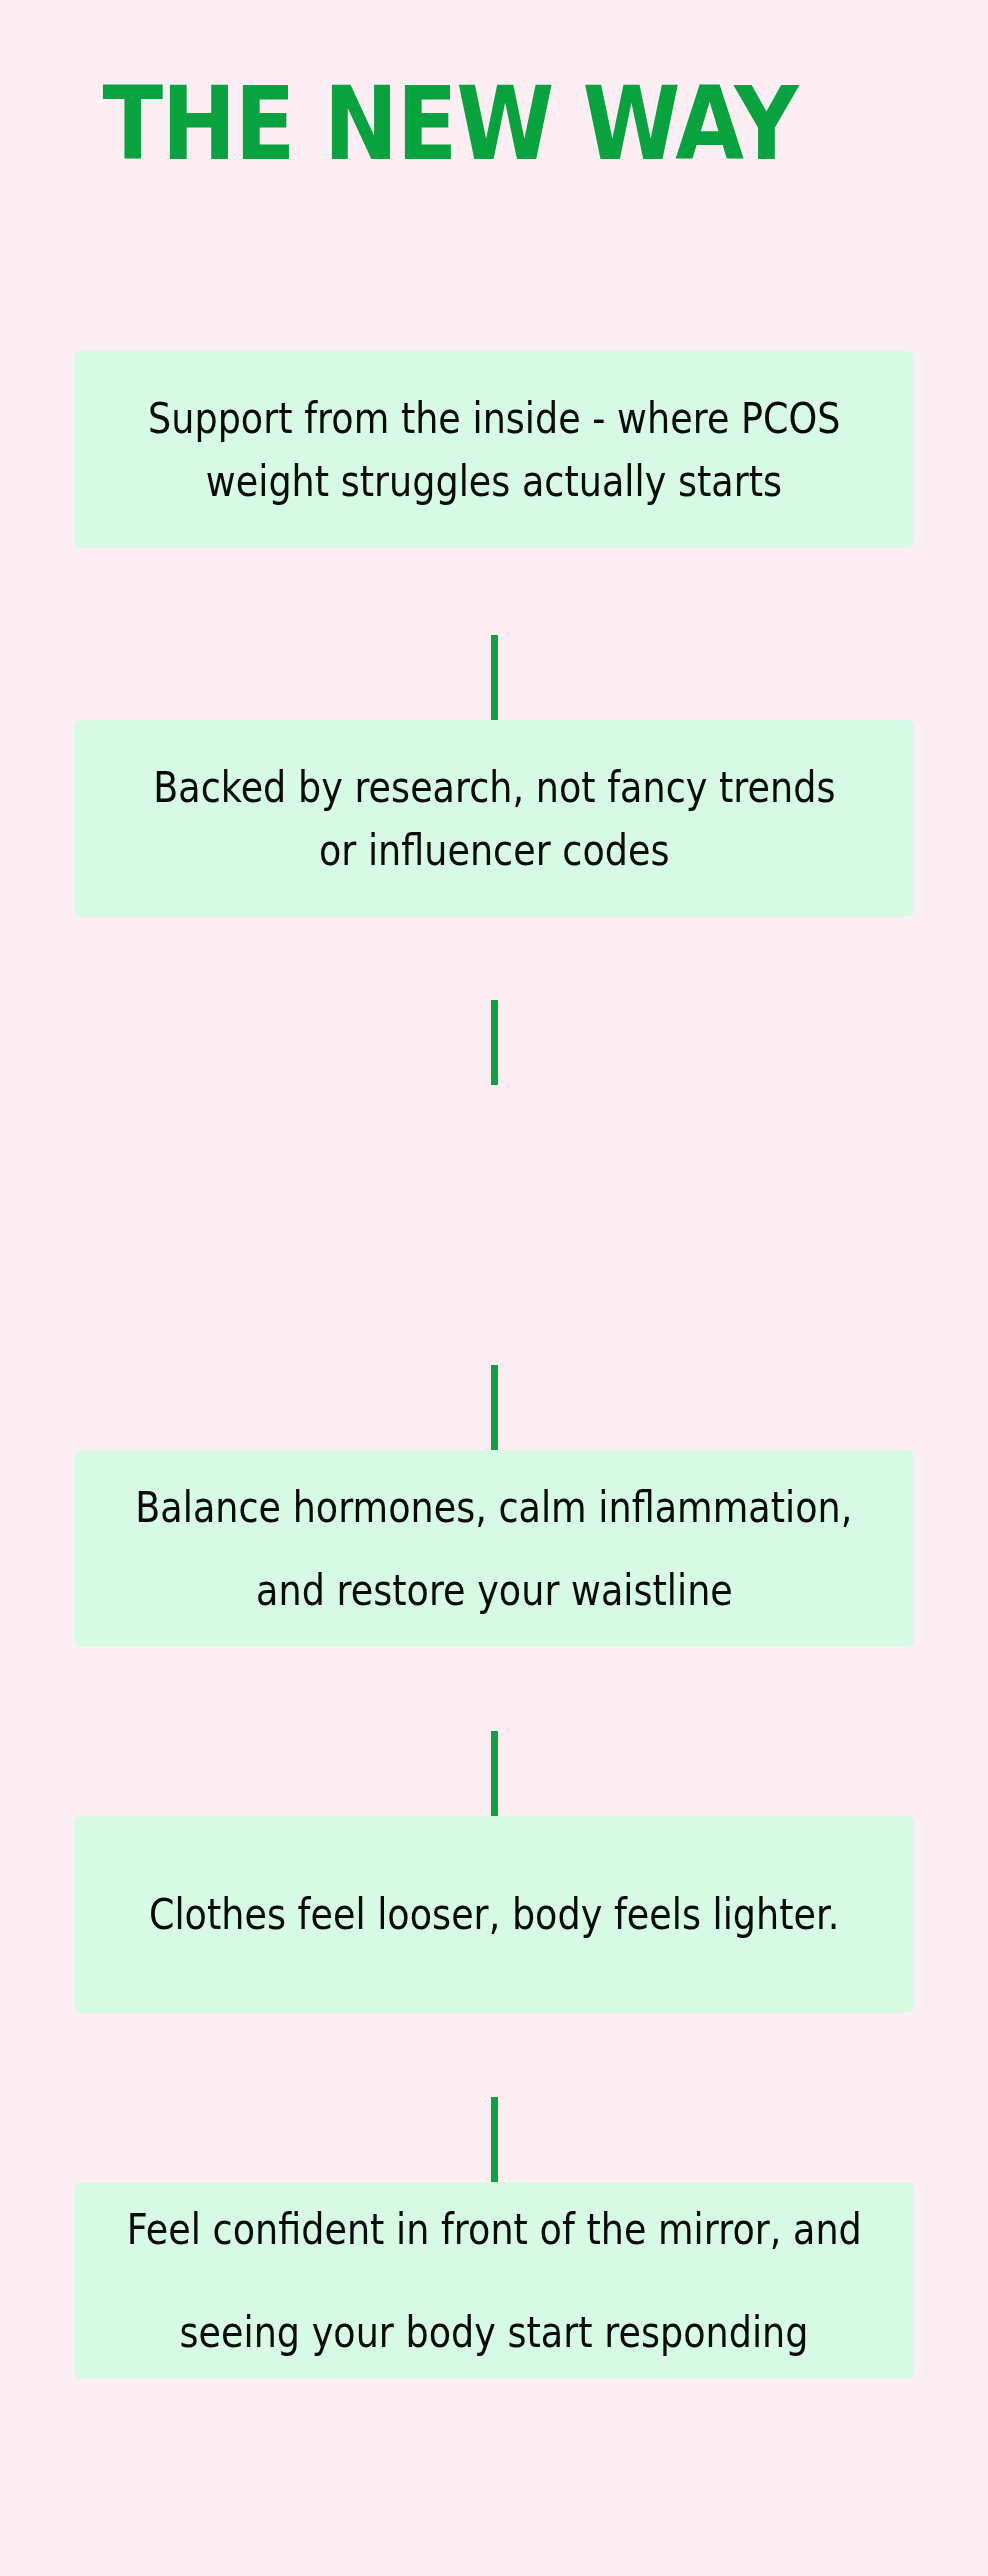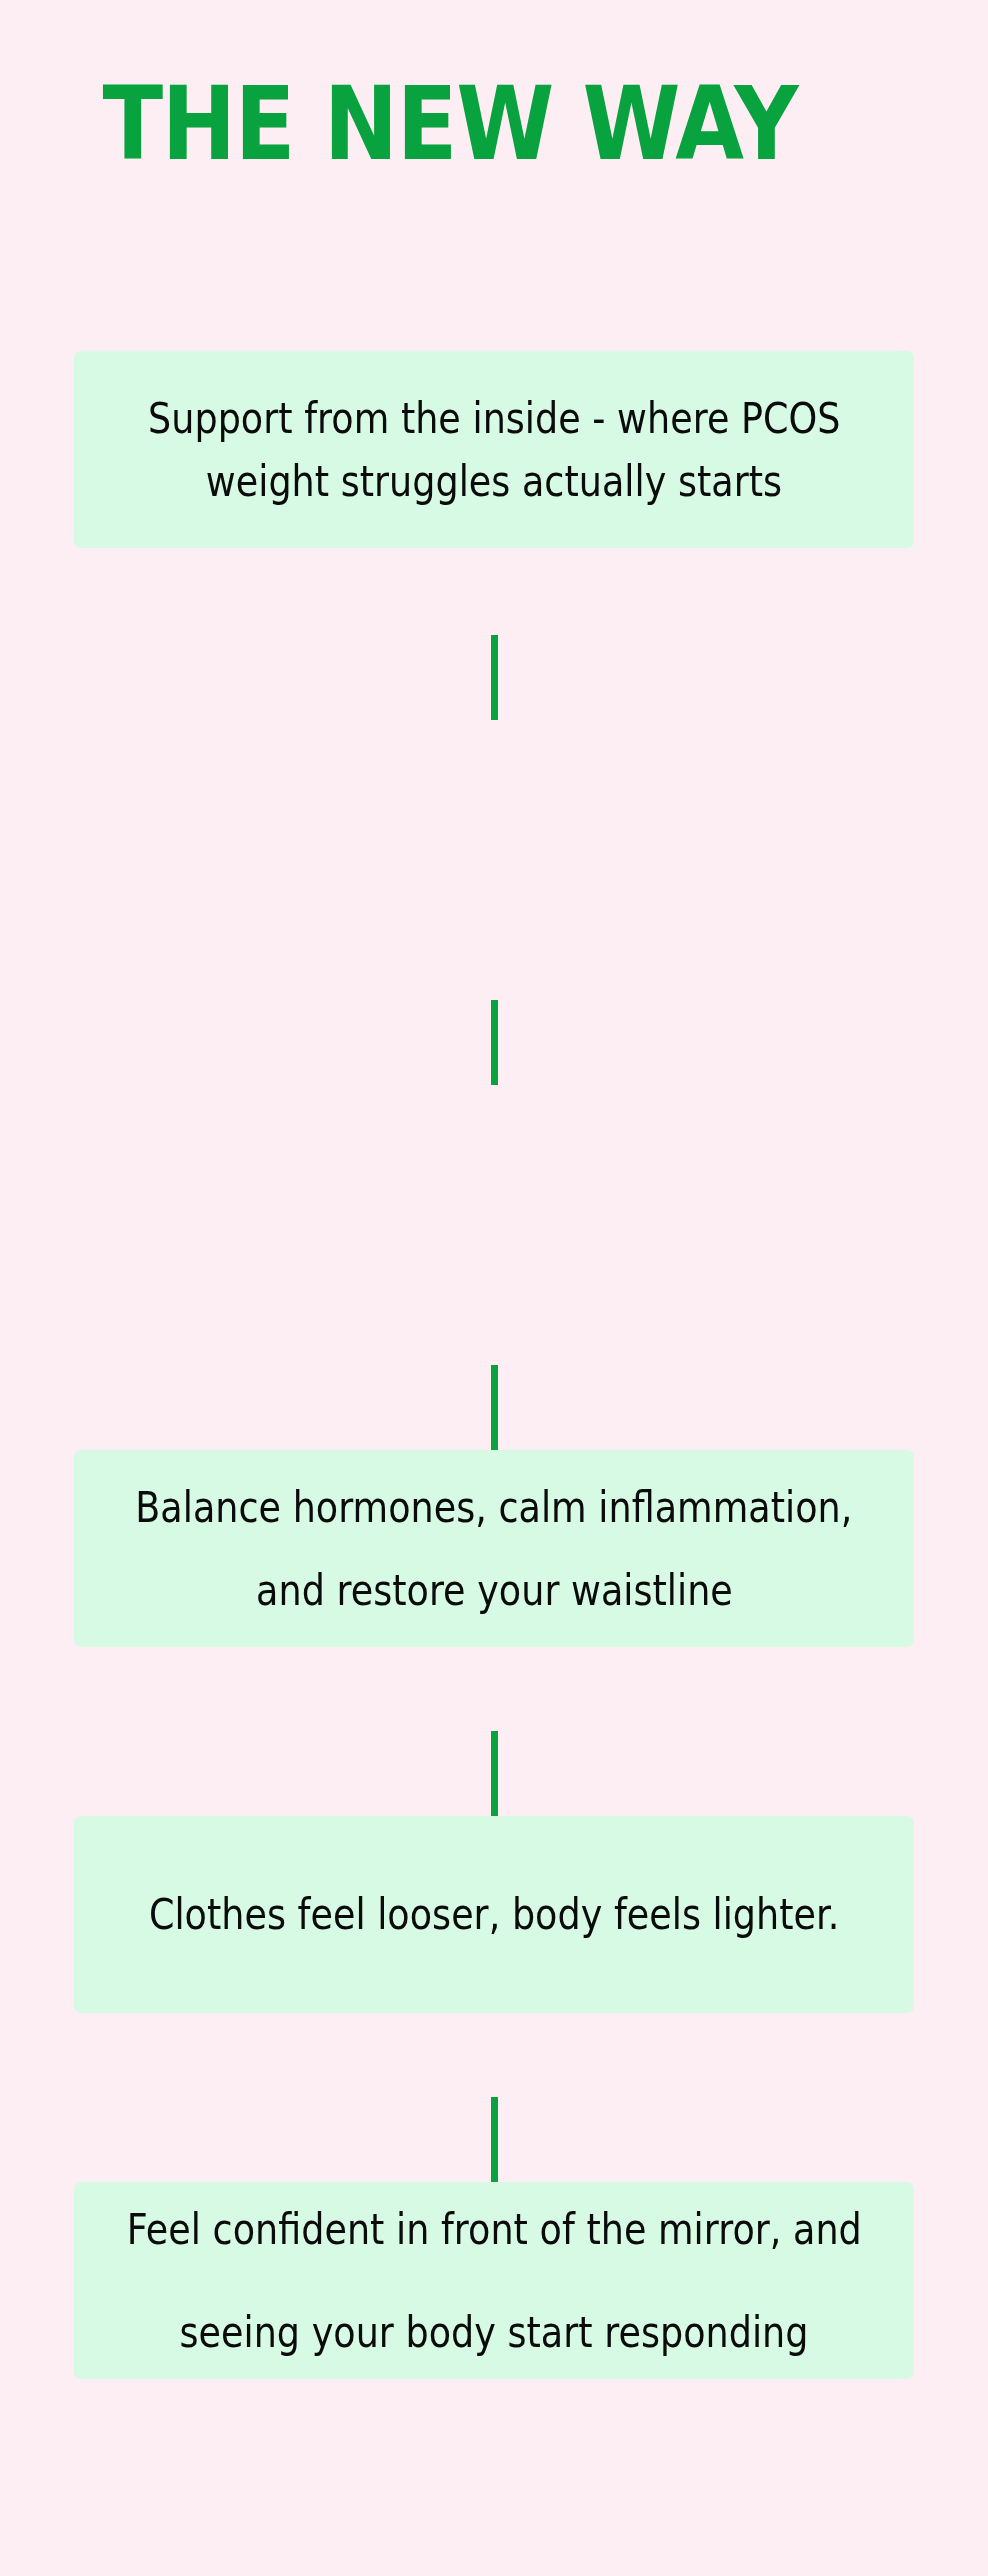--- a/index.html
+++ b/index.html
@@ -82,20 +82,24 @@
     <span class="title">THE NEW WAY</span>
   </div>
 
   <div class="card card1">
     <span class="line">Support from the inside - where PCOS</span>
     <span class="line">weight struggles actually starts</span>
   </div>
 
   <div class="connector conn1"></div>
 
+  <div class="card card2">
+    <span class="line">Backed by research, not fancy trends</span>
+    <span class="line">or influencer codes</span>
+  </div>
 
   <div class="connector conn2"></div>
 
 
   <div class="connector conn3"></div>
 
   <div class="card card4">
     <span class="line">Balance hormones, calm inflammation,</span>
     <span class="line">and restore your waistline</span>
   </div>

